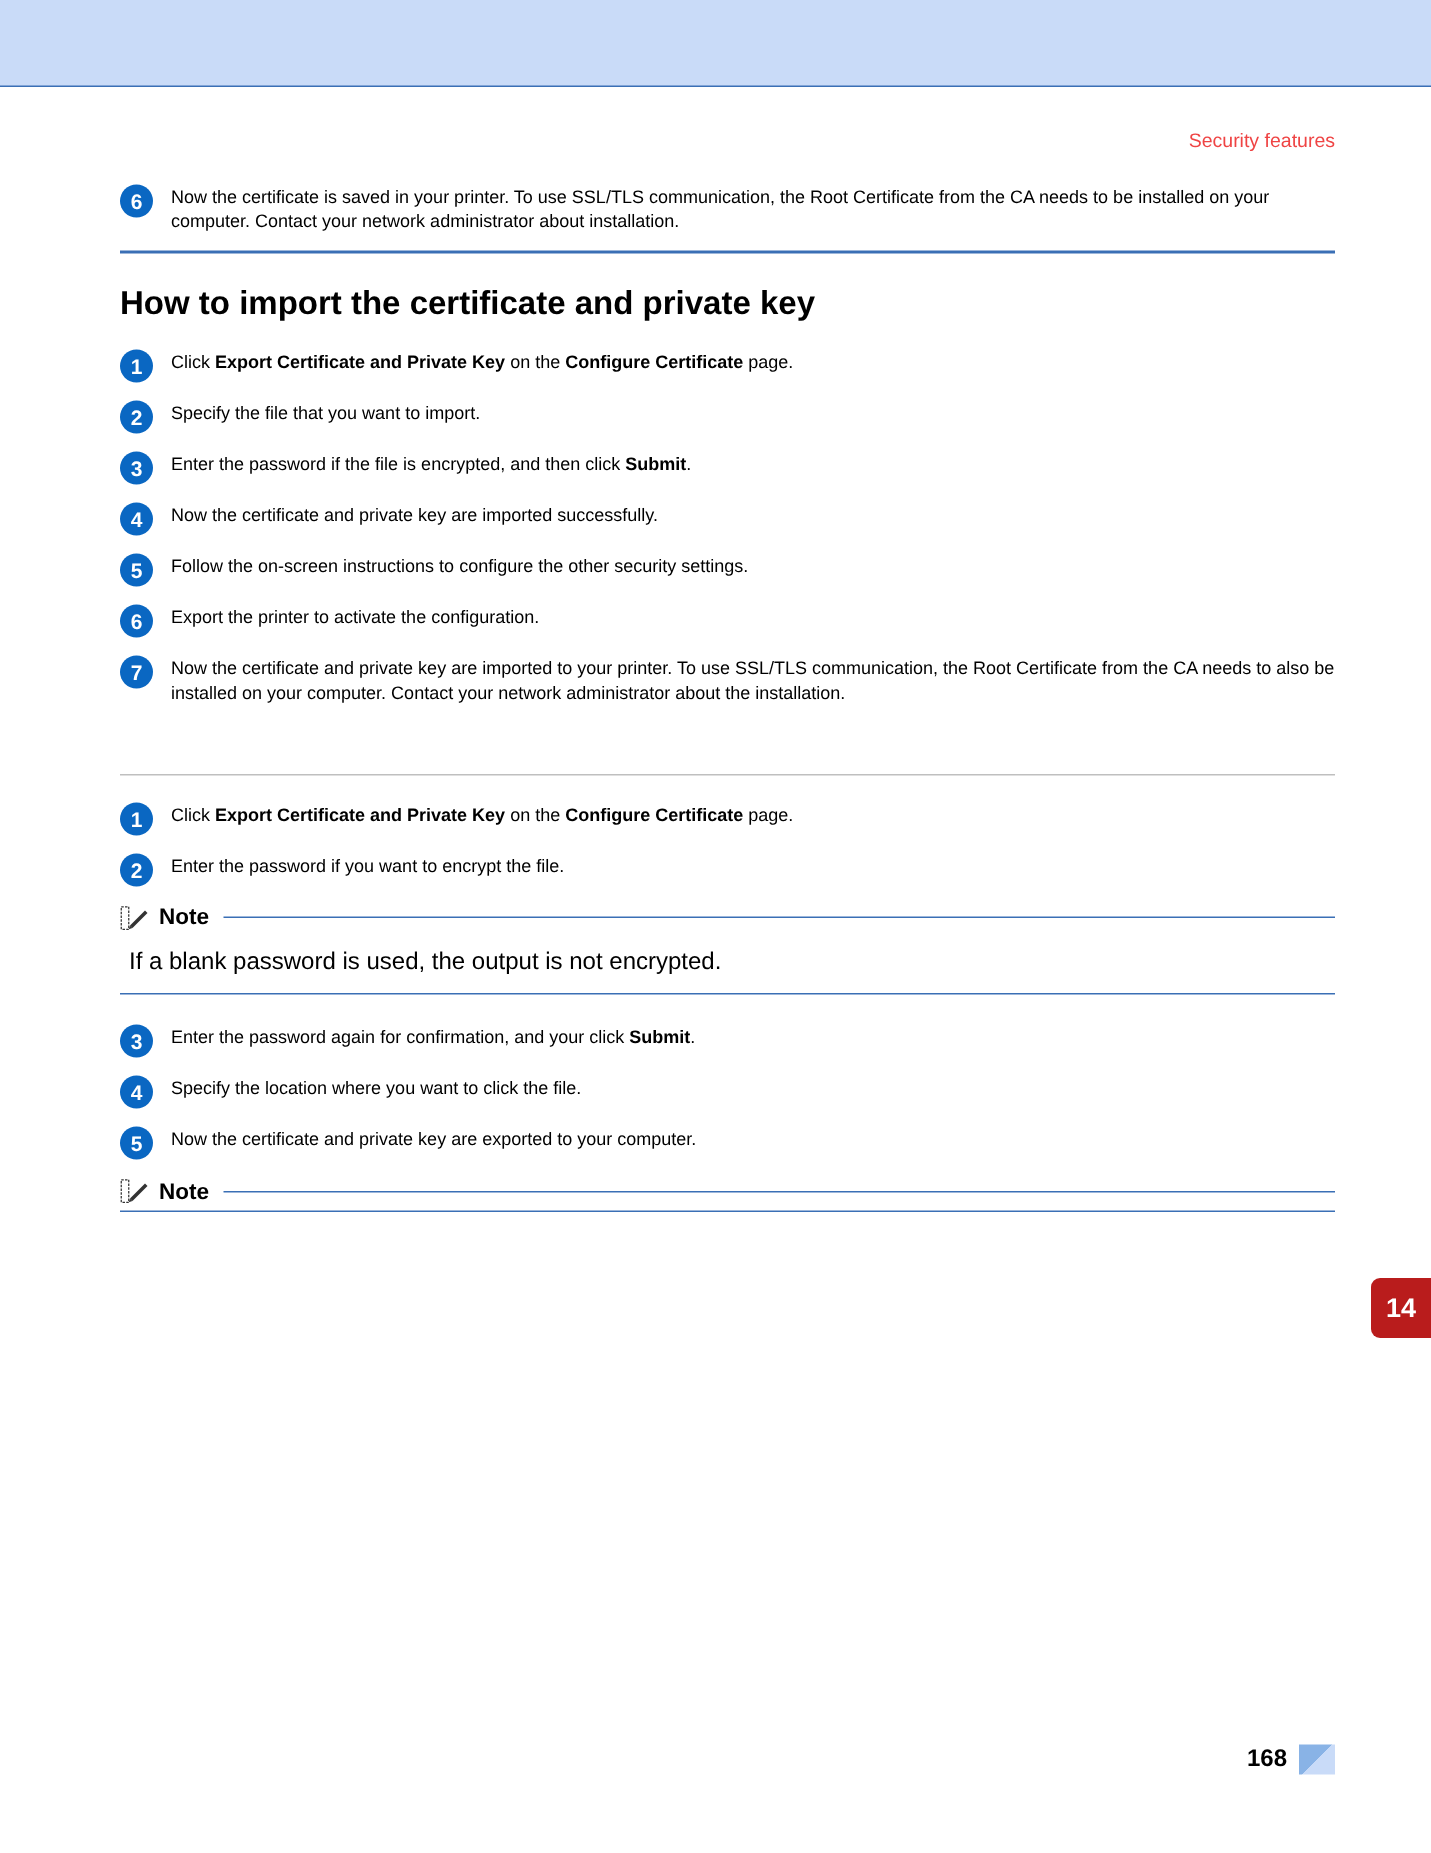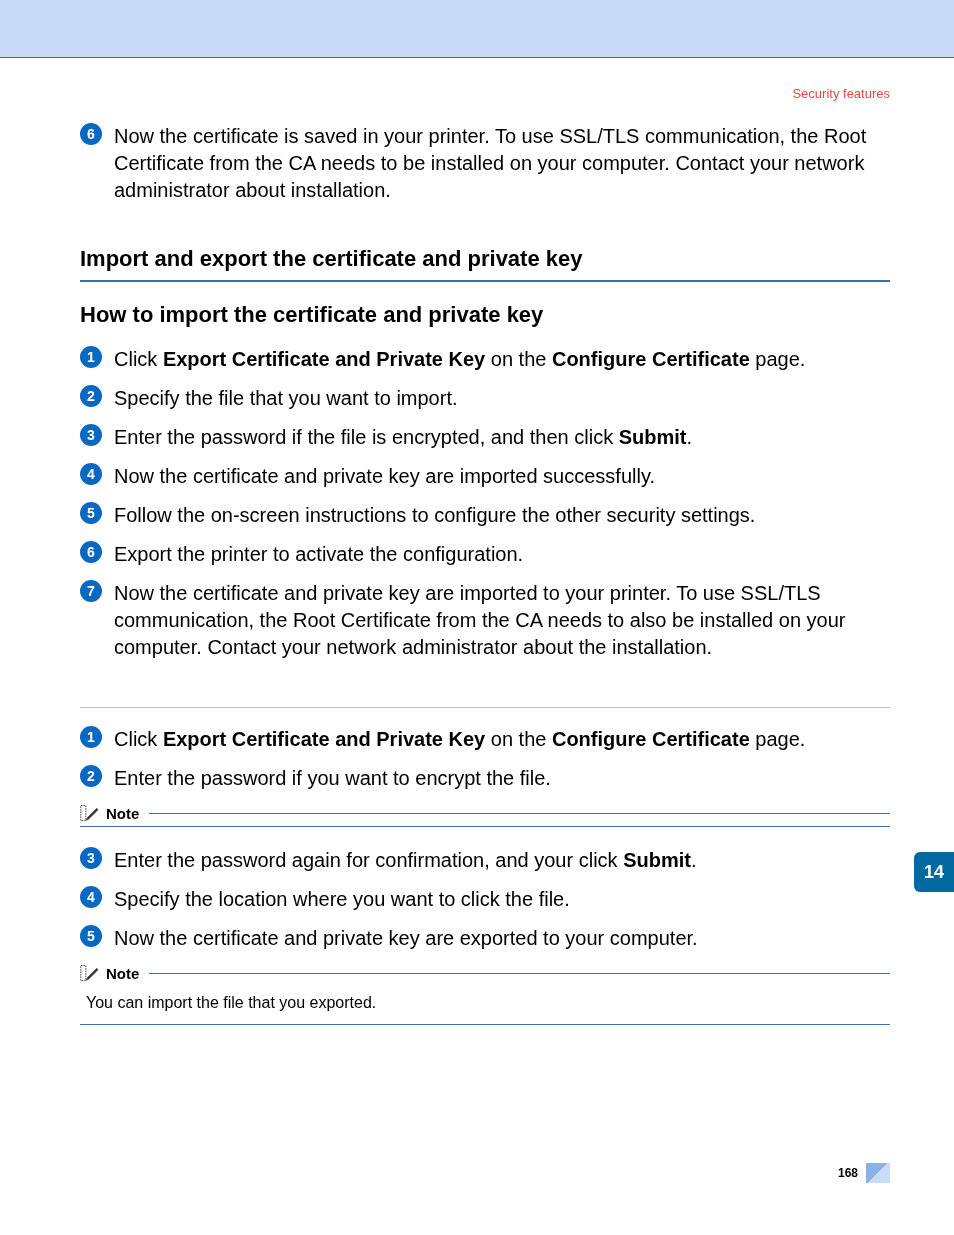--- a/index.html
+++ b/index.html
@@ -41,21 +41,21 @@
       font-size: 14px;
       font-weight: bold;
       display: flex;
       align-items: center;
       justify-content: center;
       margin-right: 12px;
       margin-top: 0px;
     }
     .step-text {
       flex: 1;
-      font-size: 20px;
+      font-size: 12px;
       line-height: 1.35;
       color: #000;
     }
     .section-heading {
       font-size: 22px;
       font-weight: bold;
       margin-top: 42px;
       margin-bottom: 8px;
       color: #000;
     }
@@ -107,38 +107,38 @@
       background: #3a6fb5;
       margin-bottom: 20px;
     }
     .section-gap { height: 34px; }
     .side-tab {
       position: absolute;
       right: 0;
       top: 852px;
       width: 40px;
       height: 40px;
-      background: #0369a1;
+      background: #b91c1c;
       border-radius: 6px 0 0 6px;
       color: #fff;
       font-size: 18px;
       font-weight: bold;
       display: flex;
       align-items: center;
       justify-content: center;
     }
     .page-num-wrap {
       position: absolute;
       bottom: 52px;
       right: 64px;
       display: flex;
       align-items: center;
     }
     .page-num {
-      font-size: 12px;
+      font-size: 16px;
       font-weight: bold;
       margin-right: 8px;
     }
     .dog-ear {
       width: 24px;
       height: 20px;
       background: linear-gradient(135deg, #89b3e6 50%, #c9dbf8 50%);
     }
     b { font-weight: bold; }
   </style>
@@ -148,21 +148,20 @@
 <div class="top-band"></div>
 <div class="header-label">Security features</div>
 
 <div class="content">
 
   <div class="step-row">
     <div class="step-num">6</div>
     <div class="step-text">Now the certificate is saved in your printer. To use SSL/TLS communication, the Root Certificate from the CA needs to be installed on your computer. Contact your network administrator about installation.</div>
   </div>
 
-  <h2 class="section-heading">Import and export the certificate and private key</h2>
   <div class="section-rule"></div>
 
   <h3 class="sub-heading">How to import the certificate and private key</h3>
 
   <div class="step-row">
     <div class="step-num">1</div>
     <div class="step-text">
       <span>Click </span><b>Export Certificate and Private Key</b><span> on the </span><b>Configure Certificate</b><span> page.</span>
     </div>
   </div>
@@ -220,20 +219,21 @@
       <span class="note-icon">
         <svg viewBox="0 0 24 20" width="20" height="18">
           <rect x="1" y="1" width="6" height="18" fill="none" stroke="#333" stroke-width="1" stroke-dasharray="2 1"></rect>
           <path d="M8 16 L20 4 L22 6 L10 18 Z" fill="#333"></path>
           <path d="M8 16 L7 19 L10 18 Z" fill="#333"></path>
         </svg>
       </span>
       <span class="note-label">Note</span>
       <span class="note-line"></span>
     </div>
+    <div class="note-body">If a blank password is used, the output is not encrypted.</div>
     <div class="note-bottom"></div>
   </div>
 
   <div class="step-row">
     <div class="step-num">3</div>
     <div class="step-text">
       <span>Enter the password again for confirmation, and your click </span><b>Submit</b><span>.</span>
     </div>
   </div>
 
@@ -252,21 +252,20 @@
       <span class="note-icon">
         <svg viewBox="0 0 24 20" width="20" height="18">
           <rect x="1" y="1" width="6" height="18" fill="none" stroke="#333" stroke-width="1" stroke-dasharray="2 1"></rect>
           <path d="M8 16 L20 4 L22 6 L10 18 Z" fill="#333"></path>
           <path d="M8 16 L7 19 L10 18 Z" fill="#333"></path>
         </svg>
       </span>
       <span class="note-label">Note</span>
       <span class="note-line"></span>
     </div>
-    <div class="note-body">You can import the file that you exported.</div>
     <div class="note-bottom"></div>
   </div>
 
 </div>
 
 <div class="side-tab">14</div>
 
 <div class="page-num-wrap">
   <span class="page-num">168</span>
   <span class="dog-ear"></span>

